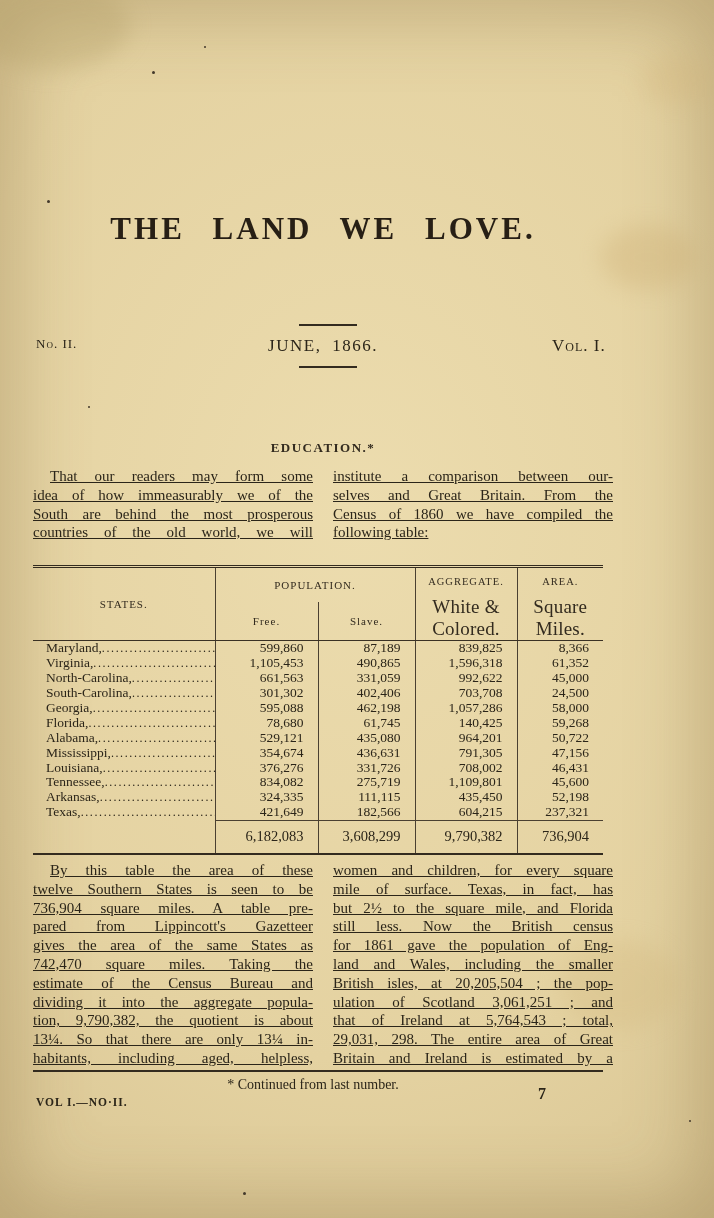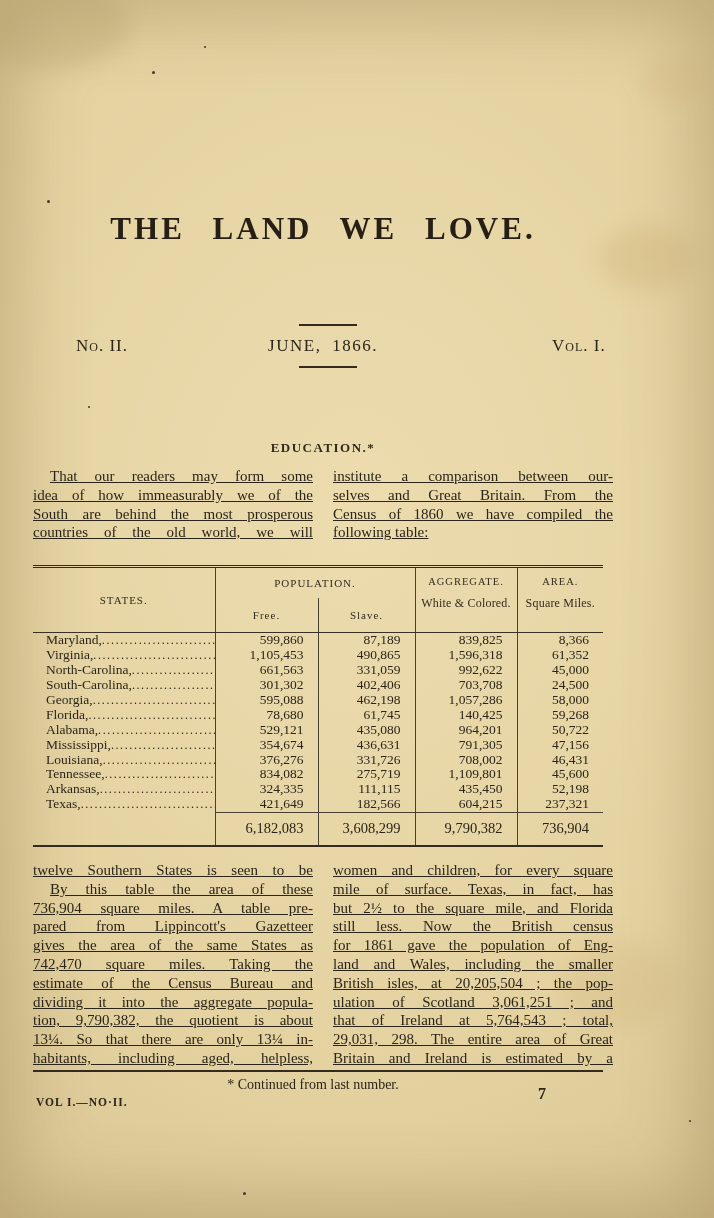--- a/index.html
+++ b/index.html
@@ -10,21 +10,21 @@
     color:#2b2519;
     background:radial-gradient(ellipse 120% 90% at 50% 42%, #ecdcae 0%, #e4d2a1 50%, #d6c290 82%, #c8b27a 100%);
     box-shadow:inset 0 0 70px 18px rgba(125,100,52,0.30);
   }
   .abs{position:absolute;}
   .stain{position:absolute;border-radius:50%;filter:blur(11px);}
   .speck{position:absolute;background:#43392b;border-radius:50%;}
 
   .title{left:33px;top:211px;width:580px;text-align:center;
     font-size:31px;font-weight:bold;letter-spacing:3px;word-spacing:17px;color:#271f15;}
-  .masthead-left{left:36px;top:336px;font-size:17px;font-variant:small-caps;letter-spacing:1px;margin-left:40px;}
+  .masthead-left{left:36px;top:336px;font-size:13px;font-variant:small-caps;letter-spacing:1px;}
   .masthead-center{left:33px;top:336px;width:580px;text-align:center;font-size:17px;letter-spacing:1.5px;word-spacing:5px;}
   .masthead-right{left:552px;top:336px;width:70px;font-size:17px;font-variant:small-caps;letter-spacing:1px;}
   .rule-sm{left:299px;width:58px;height:2px;background:#332b1f;}
 
   .article-heading{left:33px;top:440px;width:580px;text-align:center;
     font-size:13px;letter-spacing:1.5px;word-spacing:2px;font-weight:bold;color:#332b1f;}
 
   .cols{left:33px;width:580px;display:flex;justify-content:space-between;}
   .intro-cols{top:467px;}
   .body-cols{top:861px;}
@@ -39,21 +39,21 @@
   .census th,.census td{padding:0;font-weight:normal;}
   .bR{border-right:1.3px solid #4a4031;}
   .bB{border-bottom:1.5px solid #3a3124;}
   .bT{border-top:1.3px solid #4a4031;}
   .census thead th{font-size:11px;letter-spacing:1px;color:#332b1f;}
   th.h-states{vertical-align:middle;font-size:10.5px;}
   th.h-pop{height:30px;vertical-align:middle;}
   th.h-sub{height:34px;vertical-align:middle;font-size:14px;letter-spacing:0.5px;}
   th.h-stack{vertical-align:top;}
   .h-line1{margin-top:8px;font-size:10.5px;letter-spacing:1px;}
-  .h-line2{margin-top:9px;font-size:12px;letter-spacing:0.2px;}
+  .h-line2{margin-top:9px;font-size:19px;letter-spacing:0.2px;}
   .census tbody td{height:14.9px;font-size:13.5px;line-height:14px;}
   td.c-state{font-size:14px;}
   .state-inner{display:flex;align-items:flex-start;overflow:hidden;padding-left:13px;}
   .state-name{flex:none;white-space:nowrap;}
   .leader{flex:1;overflow:hidden;white-space:nowrap;font-size:12px;letter-spacing:1.6px;}
   .leader::after{content:"..............................";}
   td.num{text-align:right;padding-right:14px;font-variant-numeric:oldstyle-nums;}
   .census tfoot td{height:32px;vertical-align:middle;font-size:14.5px;}
 
   .footnote-rule{left:33px;top:1070px;width:570px;height:1.6px;background:#332b1f;}
@@ -280,22 +280,22 @@
         <td class="num bR bT">6,182,083</td>
         <td class="num bR bT">3,608,299</td>
         <td class="num bR bT">9,790,382</td>
         <td class="num bT">736,904</td>
       </tr>
     </tfoot>
   </table>
 
   <div class="abs cols body-cols">
     <div class="col">
+      <div class="line indent">By this table the area of these</div>
       <div class="line">twelve Southern States is seen to be</div>
-      <div class="line indent">By this table the area of these</div>
       <div class="line">736,904 square miles.  A table pre-</div>
       <div class="line">pared from Lippincott's Gazetteer</div>
       <div class="line">gives the area of the same States as</div>
       <div class="line">742,470 square miles.  Taking the</div>
       <div class="line">estimate of the Census Bureau and</div>
       <div class="line">dividing it into the aggregate popula-</div>
       <div class="line">tion, 9,790,382, the quotient is about</div>
       <div class="line">13¼.  So that there are only 13¼ in-</div>
       <div class="line">habitants, including aged, helpless,</div>
     </div>

